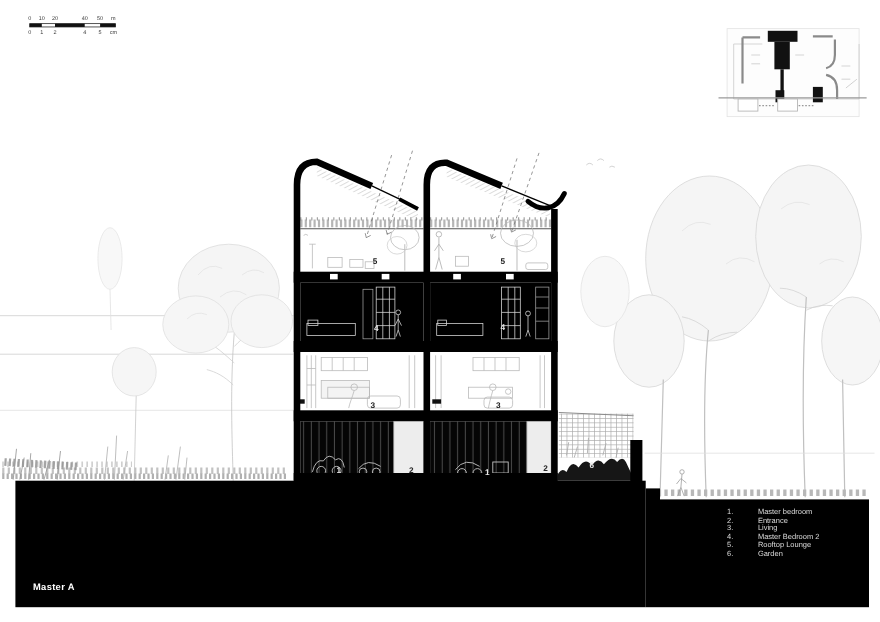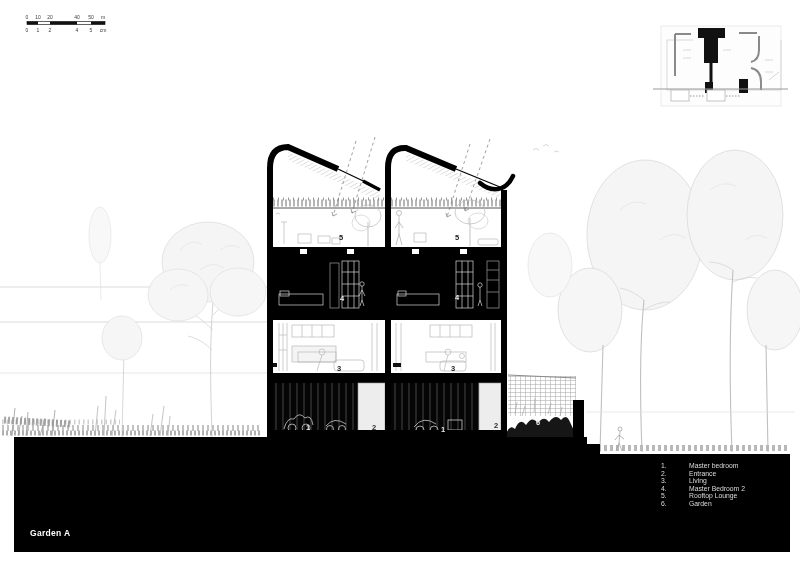--- a/index.html
+++ b/index.html
@@ -325,15 +325,15 @@
         <span class="lnum">5.</span>
         <span class="llabel">Rooftop Lounge</span>
       </div>
 
       <div class="lrow">
         <span class="lnum">6.</span>
         <span class="llabel">Garden</span>
       </div>
     </div>
 
-  <div class="section-title">Garden A</div>
+  <div class="section-title">Master A</div>
 
 </div>
 
 </body></html>

